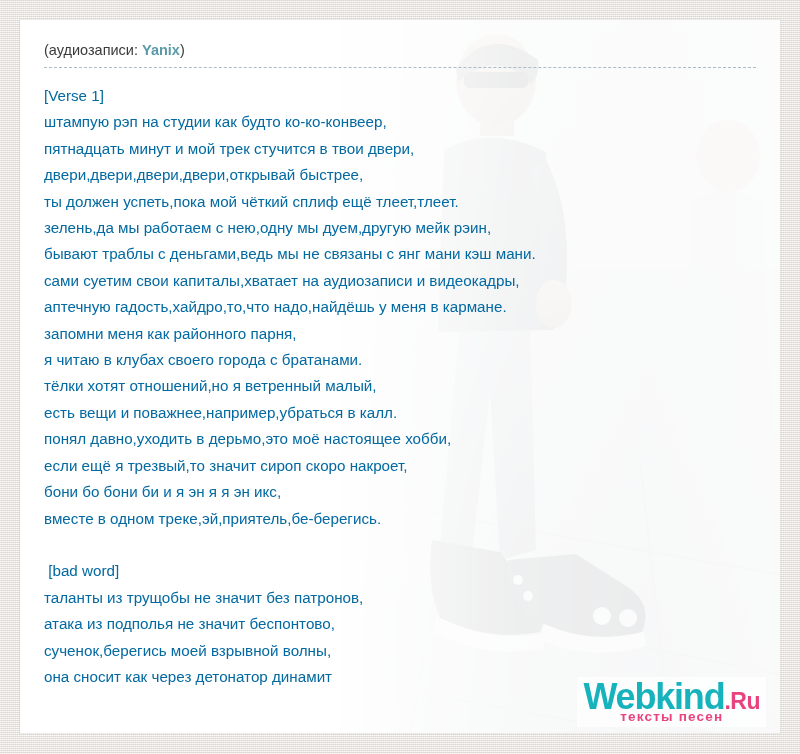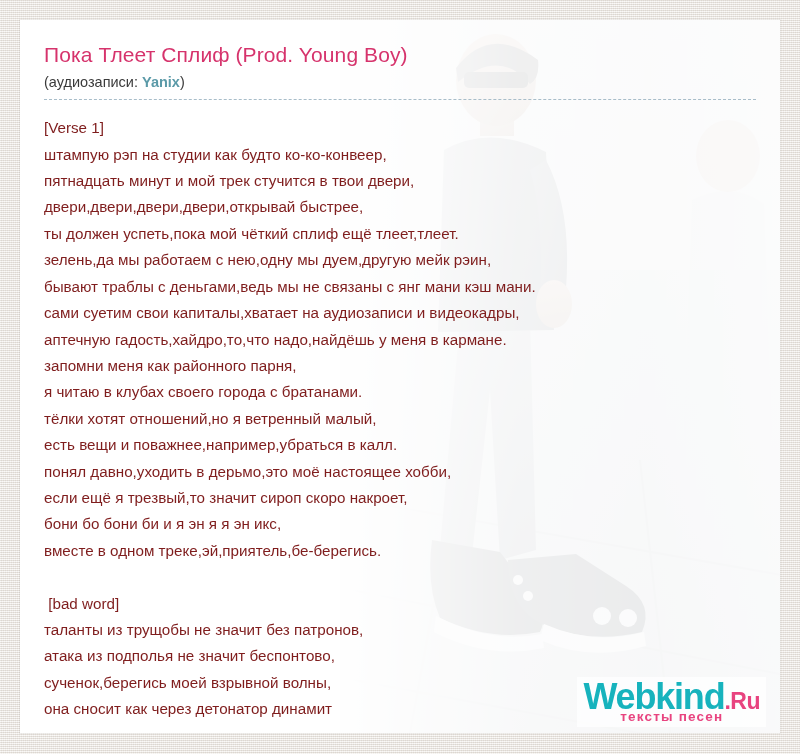--- a/index.html
+++ b/index.html
@@ -90,21 +90,21 @@
   #artist-link {
     color: #5b9aa8;
     text-decoration: none;
     font-weight: bold;
   }
 
   #lyrics {
     margin-top: 15px;
     font-size: 15.2px;
     line-height: 26.4px;
-    color: #7f1d1d;
+    color: #0369a1;
     white-space: pre-wrap;
     word-break: normal;
   }
   .lyric-line { min-height: 26.4px; }
   .lyric-blank { height: 26.4px; }
 
   
   #logo {
     position: absolute;
     right: 14px;
@@ -200,21 +200,20 @@
         <circle cx="188" cy="576" r="5"></circle>
       </g>
 
       <path d="M352 180 Q392 160 424 184 L432 420 L344 424 Z" fill="#c6cbd0" opacity="0.75"></path>
       <ellipse cx="388" cy="136" rx="32" ry="36" fill="#c3b2a6" opacity="0.7"></ellipse>
     </svg>
   </div>
 
   <div id="inner">
 
-    <h1 id="song-title">Пока Тлеет Сплиф (Prod. Young Boy)</h1>
 
     <p id="artist-line"><span>(аудиозаписи: </span><a href="#" id="artist-link">Yanix</a><span>)</span></p>
 
     <div id="lyrics"><div class="lyric-line">[Verse 1]</div><div class="lyric-line">штампую рэп на студии как будто ко-ко-конвеер,</div><div class="lyric-line">пятнадцать минут и мой трек стучится в твои двери,</div><div class="lyric-line">двери,двери,двери,двери,открывай быстрее,</div><div class="lyric-line">ты должен успеть,пока мой чёткий сплиф ещё тлеет,тлеет.</div><div class="lyric-line">зелень,да мы работаем с нею,одну мы дуем,другую мейк рэин,</div><div class="lyric-line">бывают траблы с деньгами,ведь мы не связаны с янг мани кэш мани.</div><div class="lyric-line">сами суетим свои капиталы,хватает на аудиозаписи и видеокадры,</div><div class="lyric-line">аптечную гадость,хайдро,то,что надо,найдёшь у меня в кармане.</div><div class="lyric-line">запомни меня как районного парня,</div><div class="lyric-line">я читаю в клубах своего города с братанами.</div><div class="lyric-line">тёлки хотят отношений,но я ветренный малый,</div><div class="lyric-line">есть вещи и поважнее,например,убраться в калл.</div><div class="lyric-line">понял давно,уходить в дерьмо,это моё настоящее хобби,</div><div class="lyric-line">если ещё я трезвый,то значит сироп скоро накроет,</div><div class="lyric-line">бони бо бони би и я эн я я эн икс,</div><div class="lyric-line">вместе в одном треке,эй,приятель,бе-берегись.</div><div class="lyric-blank"></div><div class="lyric-line"> [bad word]</div><div class="lyric-line">таланты из трущобы не значит без патронов,</div><div class="lyric-line">атака из подполья не значит беспонтово,</div><div class="lyric-line">сученок,берегись моей взрывной волны,</div><div class="lyric-line">она сносит как через детонатор динамит</div></div>
 
   </div>
 
   <div id="logo">
     <div id="logo-main"><span id="logo-word">Webkind</span><span id="logo-tld">.Ru</span></div>
     <div id="logo-sub">тексты песен</div>

